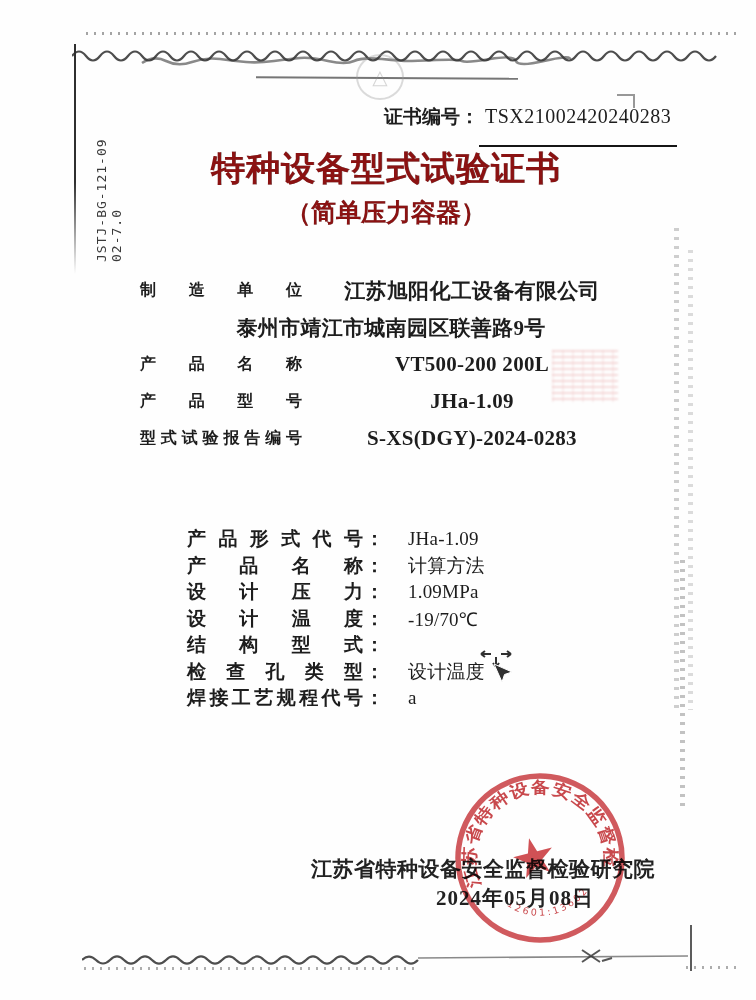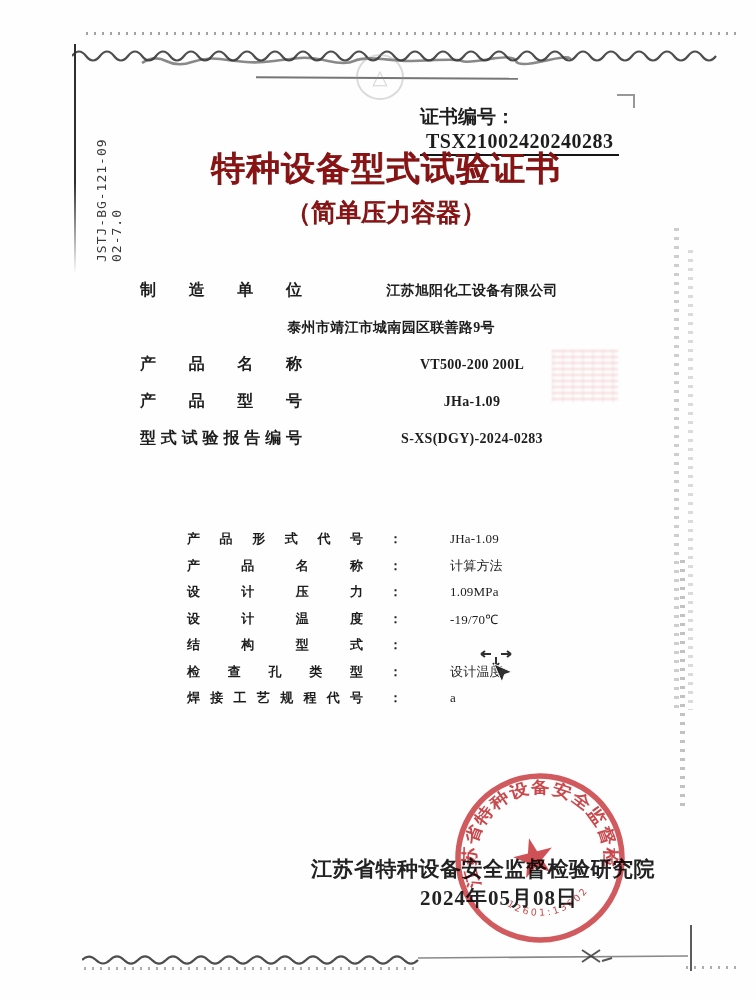--- a/index.html
+++ b/index.html
@@ -27,52 +27,52 @@
     background:repeating-linear-gradient(180deg,rgba(205,70,70,.55) 0 2px,transparent 2px 6px),
                repeating-linear-gradient(90deg,rgba(205,70,70,.25) 0 2px,transparent 2px 10px);}
   .bot-vline{position:absolute;left:690px;top:925px;width:2px;height:46px;background:#333;opacity:.8;}
 
   
   .side-code{position:absolute;left:94px;top:112px;height:150px;
     writing-mode:vertical-rl;transform:rotate(180deg);
     font-family:"DejaVu Sans Mono",monospace;font-size:13px;letter-spacing:1px;color:#3a3a3a;}
 
   
-  .cert-row{position:absolute;left:384px;top:104px;display:flex;align-items:baseline;flex-direction:column;}
+  .cert-row{position:absolute;left:384px;top:104px;display:flex;align-items:baseline;}
   .cert-label{font-size:19px;font-weight:700;}
-  .cert-no{font-size:20px;font-weight:700;letter-spacing:.5px;border-bottom:2px solid #151515;padding:0 6px 1px 6px;margin-left:36px;}
+  .cert-no{font-size:20px;font-weight:400;letter-spacing:.5px;border-bottom:2px solid #151515;padding:0 6px 17px 6px;}
   .title{position:absolute;left:0;top:146px;width:756px;text-align:center;transform:translateX(8px);
     font-size:34px;font-weight:700;letter-spacing:1px;color:#8b1212;text-shadow:.4px .4px 0 rgba(20,5,5,.55);}
   .subtitle{position:absolute;left:0;top:196px;width:756px;text-align:center;transform:translateX(8px);
     font-size:25px;font-weight:700;color:#8b1212;text-shadow:.3px .3px 0 rgba(20,5,5,.5);}
 
   
   .fields{position:absolute;left:140px;top:272px;width:502px;}
   .frow{display:flex;align-items:center;height:37px;}
   .flabel{display:inline-block;width:162px;font-size:16px;font-weight:700;
     text-align:justify;text-align-last:justify;}
-  .fvalue{flex:1;text-align:center;font-size:14px;font-weight:600;letter-spacing:.3px;}
+  .fvalue{flex:1;text-align:center;font-size:21px;font-weight:600;letter-spacing:.3px;}
 
   
   .statement{position:absolute;left:140px;top:468px;width:508px;font-size:19px;line-height:28px;font-weight:500;}
   .statement .l1{display:block;text-indent:2em;}
   .statement .l2{display:block;}
 
   
   .specs{position:absolute;left:187px;top:526px;}
-  .srow{display:flex;align-items:center;height:26.5px;font-size:13px;gap:24px;}
+  .srow{display:flex;align-items:center;height:26.5px;font-size:19px;}
   .slabel{display:inline-block;width:176px;font-weight:600;text-align:justify;text-align-last:justify;}
   .scolon{font-weight:600;margin-left:2px;}
   .svalue{margin-left:24px;font-weight:500;letter-spacing:.2px;white-space:pre;}
 
   .cursor-icon{position:absolute;left:479px;top:648px;opacity:.9;}
 
   
   .issuer{position:absolute;left:311px;top:855px;font-size:21px;font-weight:600;letter-spacing:.5px;color:#222;}
-  .issue-date{position:absolute;left:420px;top:884px;font-size:21px;font-weight:600;letter-spacing:1px;color:#222;}
+  .issue-date{position:absolute;left:436px;top:884px;font-size:21px;font-weight:600;letter-spacing:1px;color:#222;}
   .seal{position:absolute;left:452px;top:770px;width:176px;height:176px;transform:rotate(-14deg);
     mix-blend-mode:multiply;opacity:.92;}
 </style>
 </head>
 <body>
 
 <div class="page">
 
   <div class="noise-row top-noise"></div>
   <svg class="squiggle" style="left:72px;top:40px;" width="670" height="34" viewBox="0 0 670 34">

